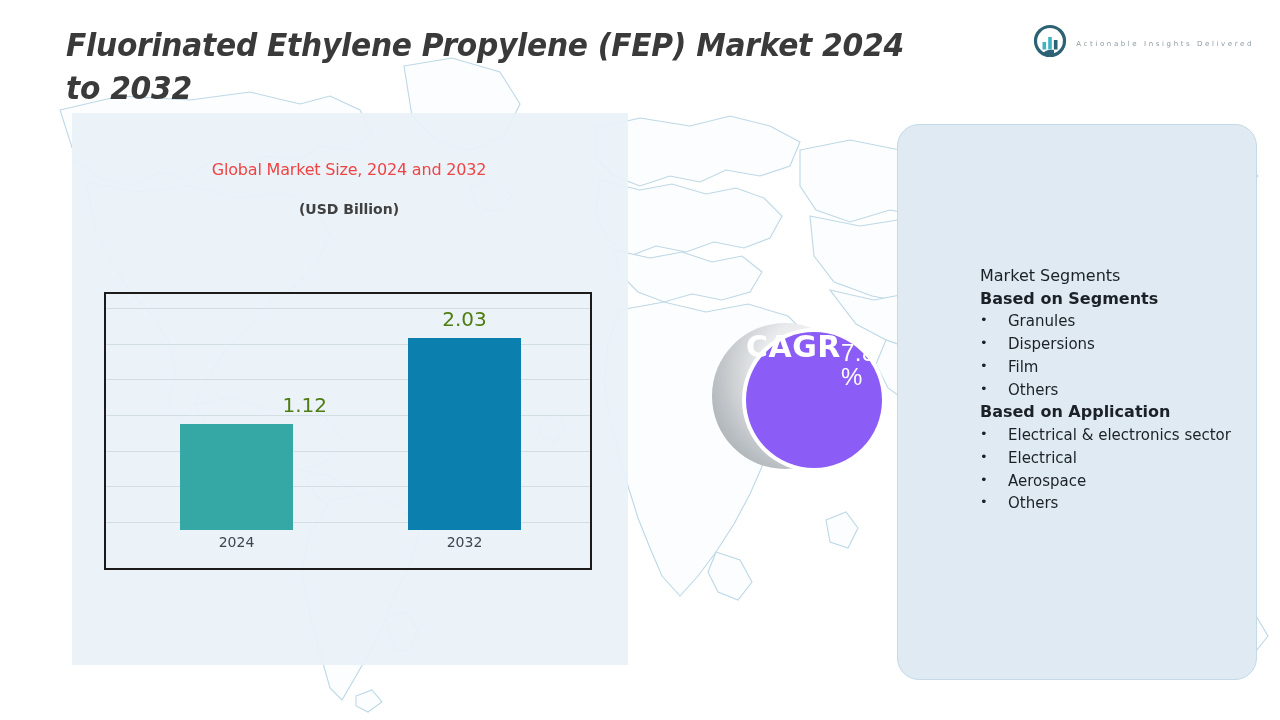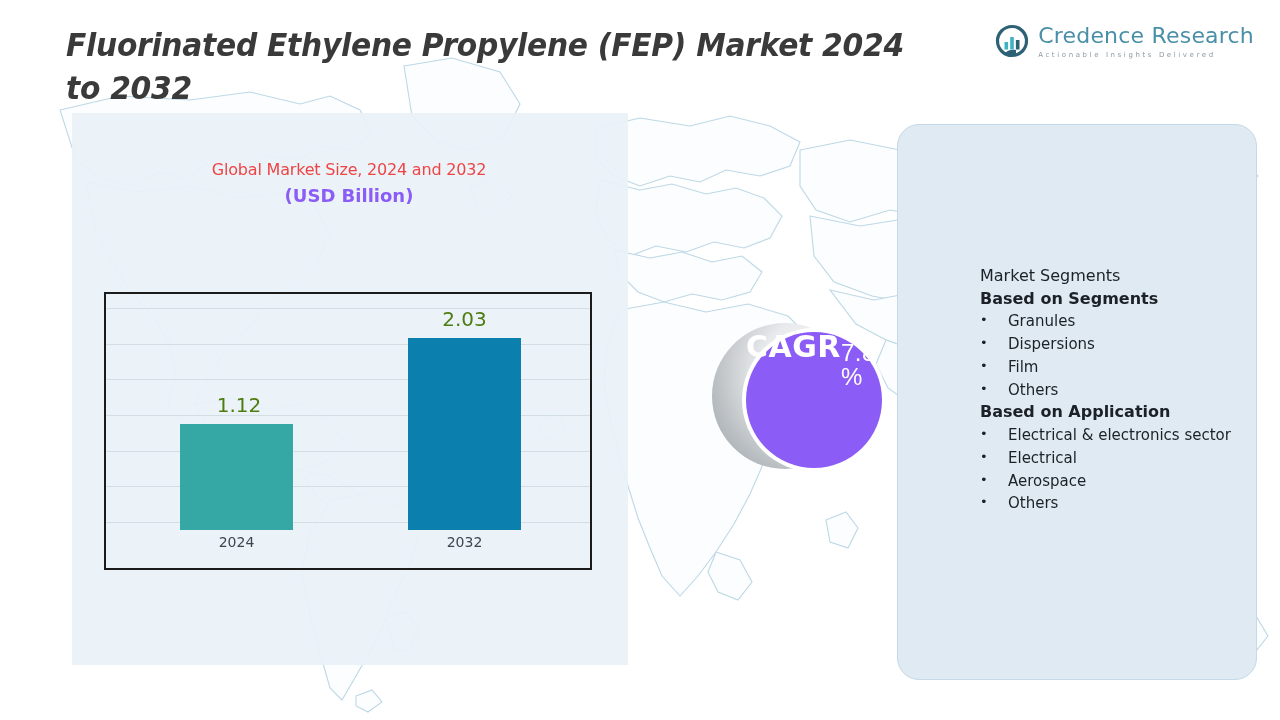--- a/index.html
+++ b/index.html
@@ -116,24 +116,24 @@
     text-align: center;
   }
   .chart-heading .line1 {
     font-family: "DejaVu Sans", sans-serif;
     font-size: 16px;
     color: #ef4444;
     letter-spacing: -0.2px;
   }
   .chart-heading .line2 {
     font-family: "DejaVu Sans", sans-serif;
-    font-size: 18px;
+    font-size: 14px;
     font-weight: bold;
-    color: #8b5cf6;
-    margin-top: 6px;
+    color: #404040;
+    margin-top: 22px;
   }
 
   .chart-box {
     position: absolute;
     left: 104px;
     top: 292px;
     width: 488px;
     height: 278px;
     border: 2px solid #1b1b1b;
     box-sizing: border-box;
@@ -310,21 +310,20 @@
   <div class="logo-mark">
     <svg width="36" height="36" viewBox="0 0 36 36" xmlns="http://www.w3.org/2000/svg">
       <circle cx="18" cy="17" r="14.5" fill="none" stroke="#2d6275" stroke-width="3.2"></circle>
       <path d="M10 30 C13 26 18 25 22 26 L22 31 Z" fill="#2d6275"></path>
       <rect x="10.5" y="18" width="3.6" height="7.5" fill="#3fb3c4"></rect>
       <rect x="16.2" y="13" width="3.6" height="12.5" fill="#3fb3c4"></rect>
       <rect x="21.9" y="16" width="3.6" height="9.5" fill="#2d6275"></rect>
     </svg>
   </div>
   <div class="logo-text-wrap">
-    <span class="logo-name">Credence Research</span>
     <span class="logo-tagline">Actionable Insights Delivered</span>
   </div>
 </div>
 
 <div class="chart-heading">
   <div class="line1">Global Market Size,  2024 and 2032</div>
   <div class="line2">(USD Billion)</div>
 </div>
 
 <div class="chart-box">
@@ -332,21 +331,21 @@
       <div class="gridline" style="top: 14px;"></div>
       <div class="gridline" style="top: 50px;"></div>
       <div class="gridline" style="top: 85px;"></div>
       <div class="gridline" style="top: 121px;"></div>
       <div class="gridline" style="top: 157px;"></div>
       <div class="gridline" style="top: 192px;"></div>
       <div class="gridline" style="top: 228px;"></div>
     </div>
   <div class="plot" id="plot">
       <div class="bar" style="left: 74px; width: 113px; height: 106px; background: rgb(53, 168, 165);"></div>
-      <div class="bar-value" style="left: 53px; bottom: 113px;">1.12</div>
+      <div class="bar-value" style="left: 61px; bottom: 113px; text-align: right;">1.12</div>
       <div class="axis-label" style="left: 50.5px; top: 240px;">2024</div>
       <div class="bar" style="left: 302px; width: 113px; height: 192px; background: rgb(11, 127, 174);"></div>
       <div class="bar-value" style="left: 278.5px; bottom: 199px;">2.03</div>
       <div class="axis-label" style="left: 278.5px; top: 240px;">2032</div>
     </div>
 </div>
 
 <div class="cagr-wrap">
   <div class="cagr-shadow"></div>
   <div class="cagr-circle">

